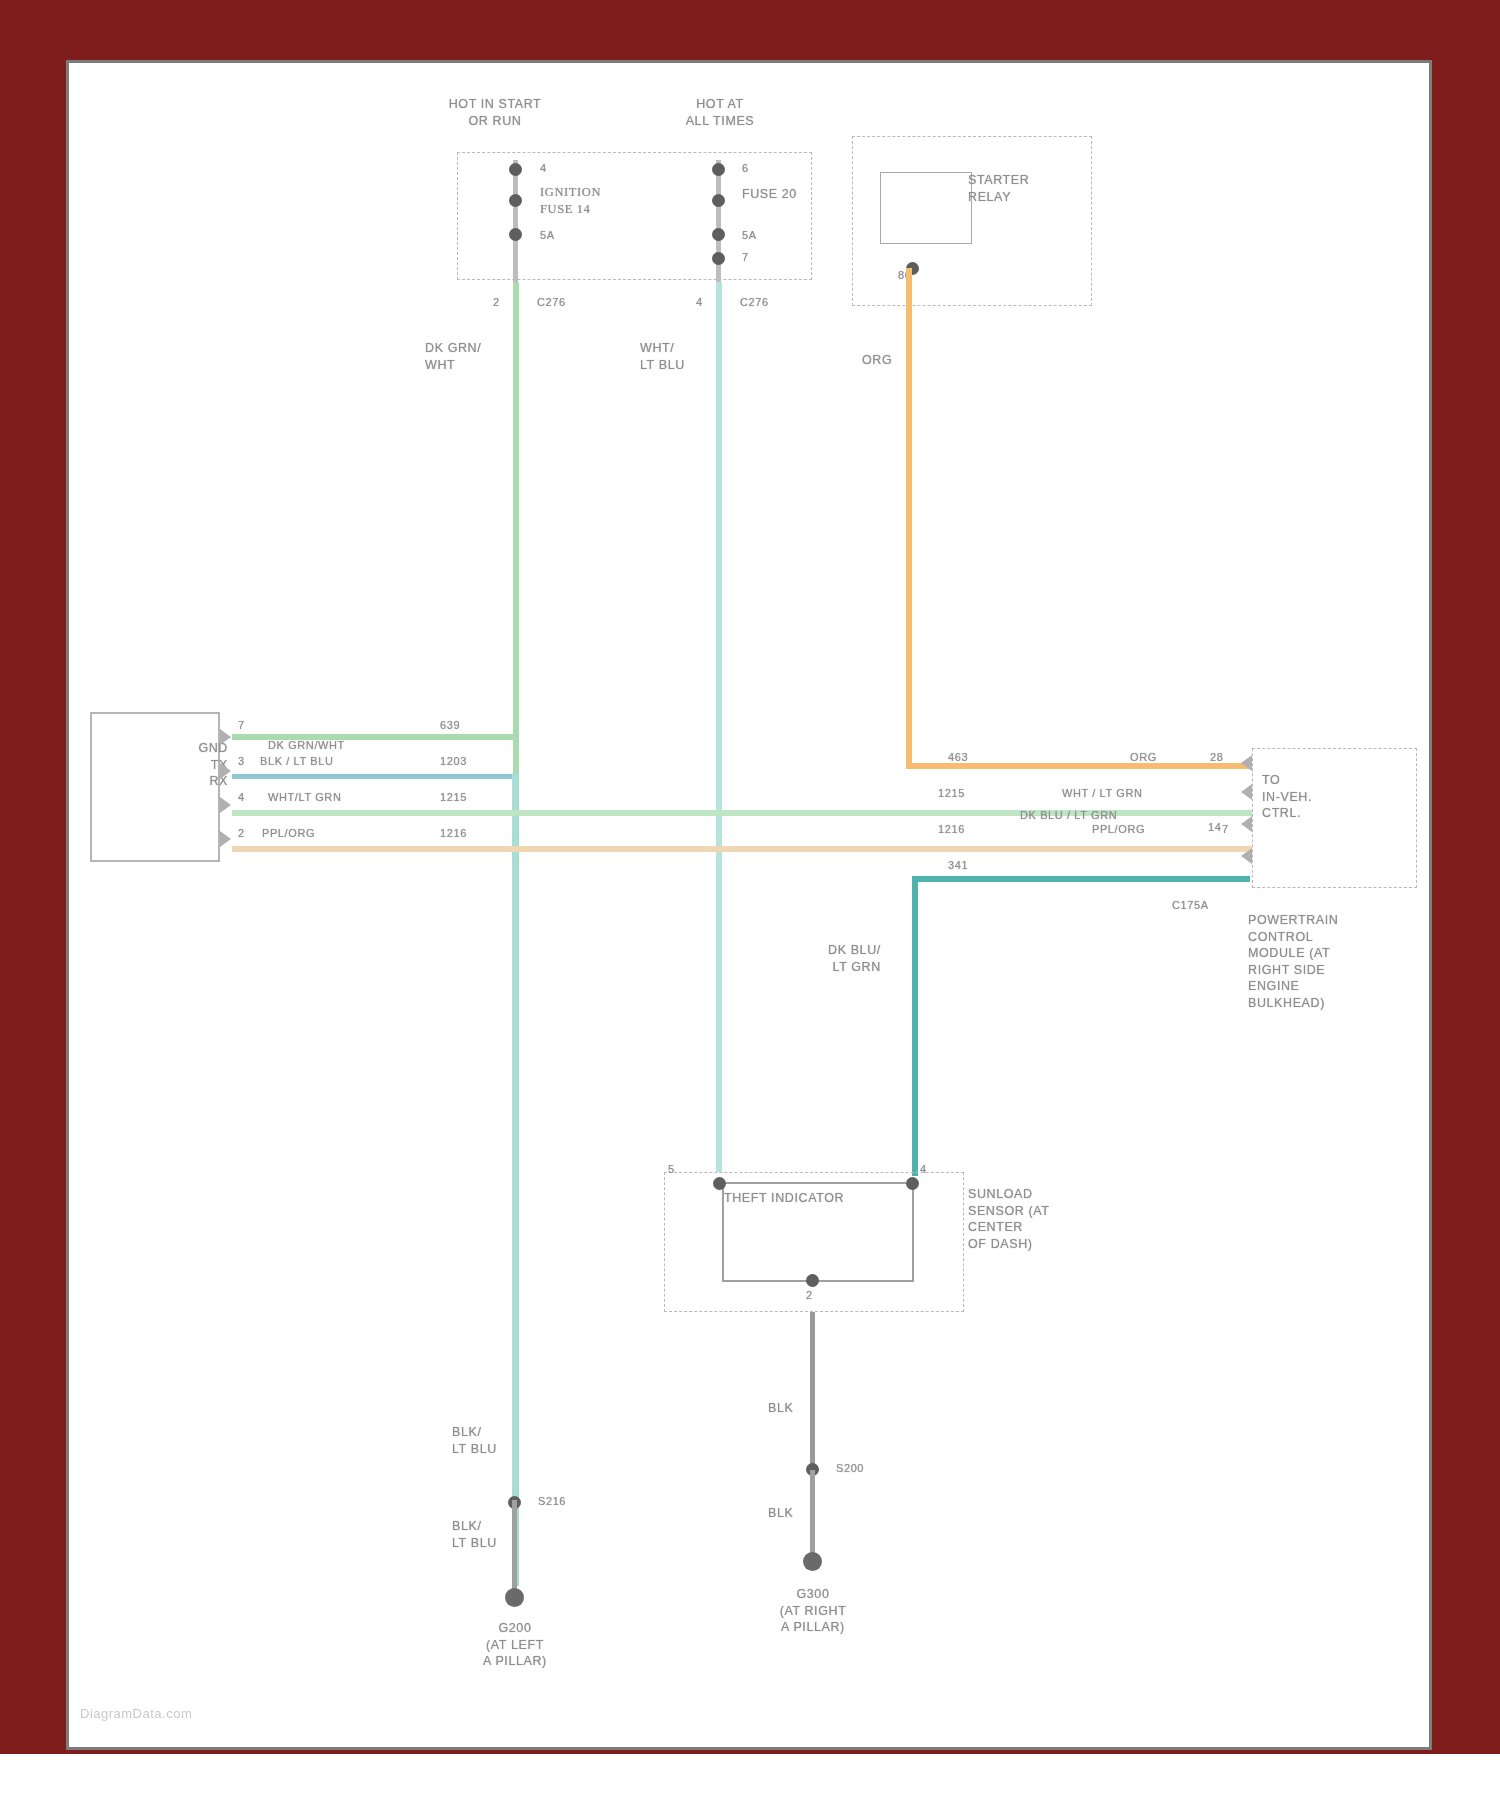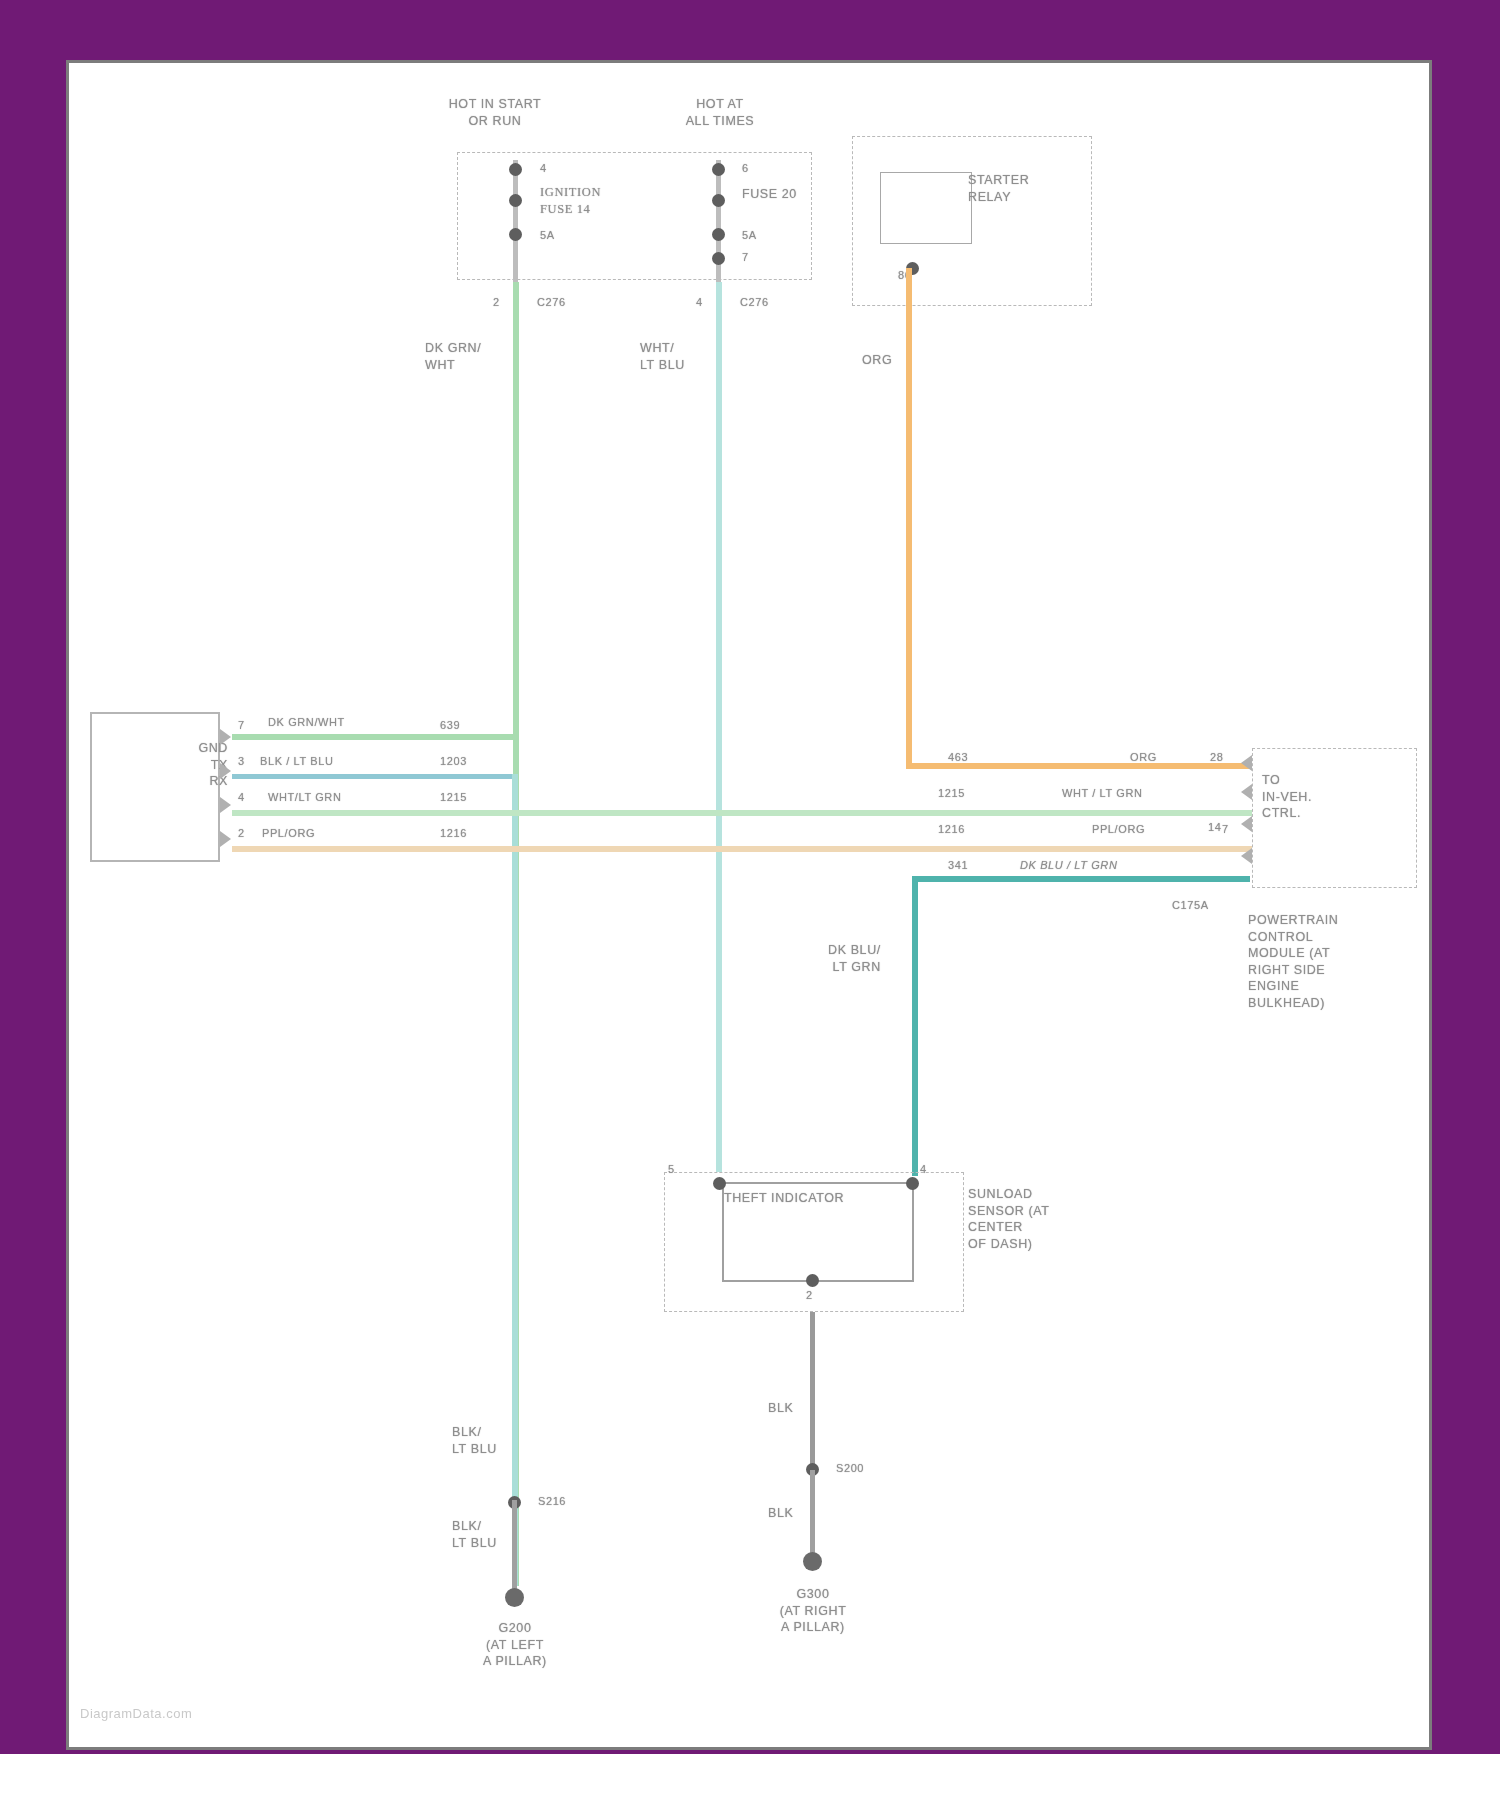--- a/index.html
+++ b/index.html
@@ -1,17 +1,17 @@
 <!DOCTYPE html>
 <html><head>
 <meta charset="utf-8">
 <style>
   html,body{margin:0;padding:0;background:#ffffff;}
   body{width:1500px;height:1814px;font-family:"Liberation Sans",sans-serif;}
-  #stage{position:relative;width:1500px;height:1754px;background:#701a75;overflow:hidden;}
+  #stage{position:relative;width:1500px;height:1754px;background:#7f1d1d;overflow:hidden;}
 
   
   .page-frame{position:absolute;left:66px;top:60px;width:1366px;height:1690px;
     border:3px solid #7c7c7c;background:#fff;box-sizing:border-box;}
 
   
   .lbl{position:absolute;font-size:12.5px;letter-spacing:.6px;color:#8e8e8e;
        line-height:16.5px;white-space:pre;font-family:"Liberation Sans",sans-serif;
        text-shadow:0 0 1.1px rgba(150,150,150,.85);}
   .lbl.tiny{font-size:11px;line-height:15px;}
@@ -106,21 +106,21 @@
 TX
 RX</div>
 
   <div class="conn-r" style="left:220px;top:729px;"></div>
   <div class="conn-r" style="left:220px;top:763px;"></div>
   <div class="conn-r" style="left:220px;top:797px;"></div>
   <div class="conn-r" style="left:220px;top:831px;"></div>
 
   <div class="wire wh" style="left:232px;top:734px;width:285px;background:#a8dcb0;height:6px;"></div>
   <div class="lbl tiny" style="left:238px;top:718px;">7</div>
-  <div class="lbl tiny" style="left:268px;top:715px;">DK GRN/WHT</div>
+  <div class="lbl tiny" style="left:268px;top:738px;">DK GRN/WHT</div>
   <div class="lbl tiny" style="left:440px;top:718px;">639</div>
 
   <div class="wire wh" style="left:232px;top:774px;width:285px;background:#8fc8d4;height:5px;"></div>
   <div class="wire wv" style="left:512px;top:774px;height:812px;background:#a9ded8;width:6px;"></div>
   <div class="lbl tiny" style="left:238px;top:754px;">3</div>
   <div class="lbl tiny" style="left:260px;top:754px;">BLK / LT BLU</div>
   <div class="lbl tiny" style="left:440px;top:754px;">1203</div>
 
   <div class="wire wh" style="left:232px;top:810px;width:1020px;background:#bfe6c4;height:6px;"></div>
   <div class="lbl tiny" style="left:238px;top:790px;">4</div>
@@ -154,21 +154,21 @@
 
   <div class="lbl tiny" style="left:938px;top:786px;">1215</div>
   <div class="lbl tiny" style="left:1062px;top:786px;">WHT / LT GRN</div>
   <div class="lbl tiny" style="left:1208px;top:820px;">14</div>
 
   <div class="lbl tiny" style="left:938px;top:822px;">1216</div>
   <div class="lbl tiny" style="left:1092px;top:822px;">PPL/ORG</div>
   <div class="lbl tiny" style="left:1222px;top:822px;">7</div>
 
   <div class="lbl tiny" style="left:948px;top:858px;">341</div>
-  <div class="lbl tiny" style="left:1020px;top:858px;font-style:italic;">DK BLU / LT GRN</div>
+  <div class="lbl tiny" style="left:1020px;top:808px;">DK BLU / LT GRN</div>
   <div class="lbl tiny" style="left:1172px;top:898px;">C175A</div>
 
   <div class="wire wh" style="left:912px;top:876px;width:338px;background:#4fb3ac;height:6px;"></div>
   <div class="wire wv" style="left:912px;top:876px;height:300px;background:#4fb3ac;width:6px;"></div>
   <div class="lbl" style="left:828px;top:942px;text-align:right;">DK BLU/
 LT GRN</div>
 
   <div class="dashbox" style="left:664px;top:1172px;width:300px;height:140px;"></div>
   <div class="thinbox" style="left:722px;top:1182px;width:192px;height:100px;border:2px solid #a0a0a0;"></div>
   <div class="lbl" style="left:724px;top:1190px;">THEFT INDICATOR</div>

